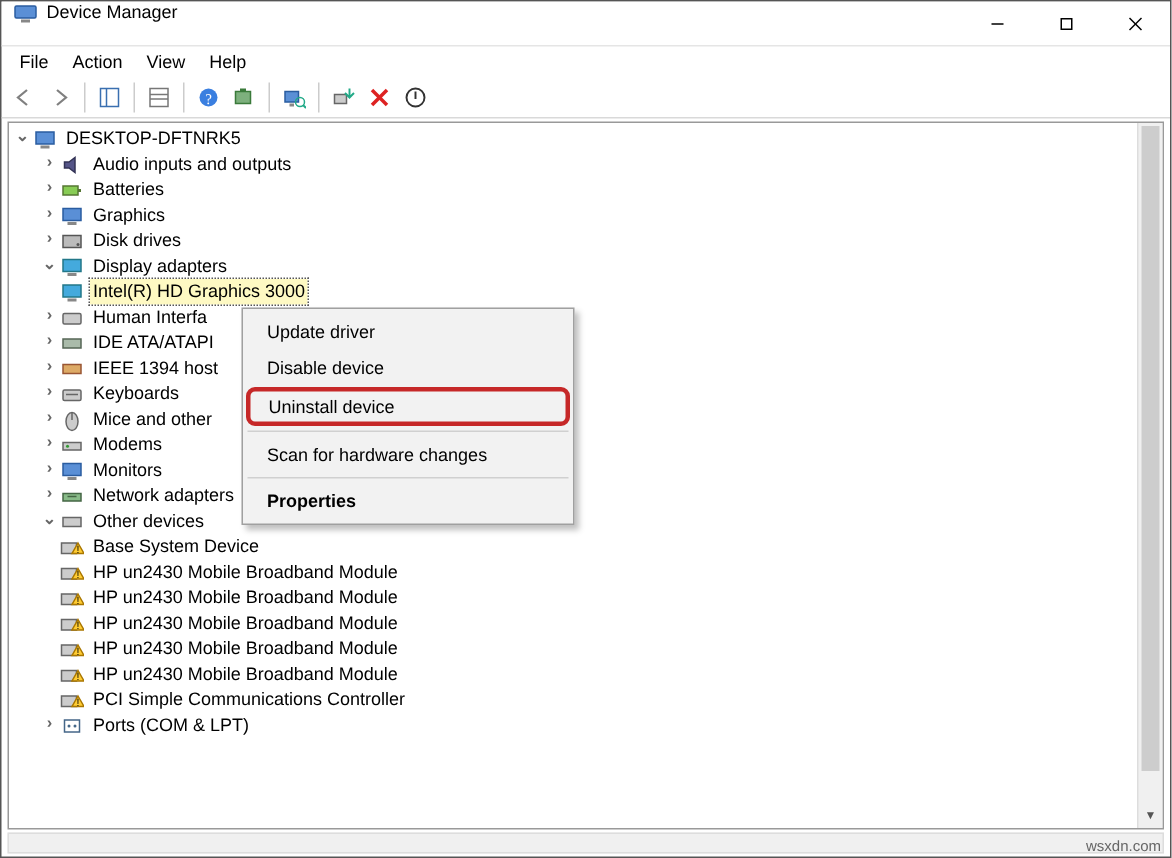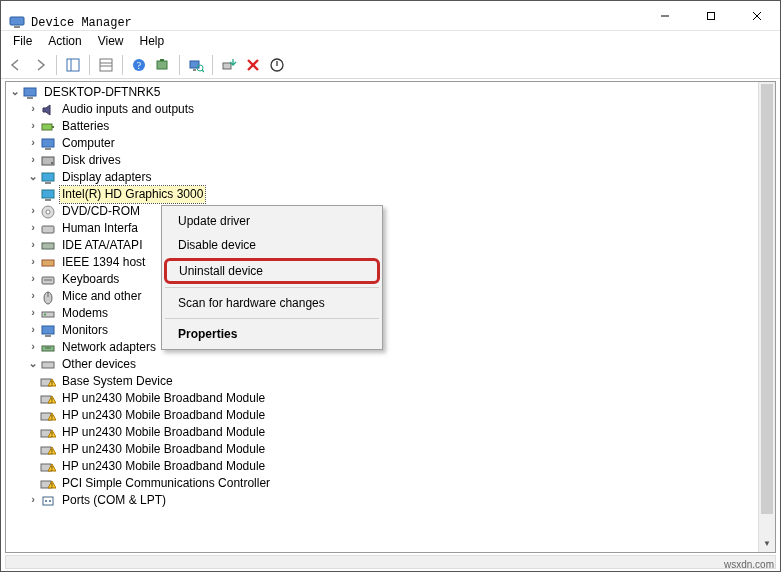--- a/index.html
+++ b/index.html
@@ -12,26 +12,25 @@
     width: 781px;
     height: 572px;
     overflow: hidden;
     position: relative;
     border: 1px solid #555;
   }
 
   
   .titlebar {
     display: flex;
-    align-items: flex-end;
+    align-items: flex-start;
     height: 30px;
     padding: 0 0 0 8px;
     background: #fff;
     border-bottom: 1px solid #e5e5e5;
-    font-family: Liberation Mono, monospace;
   }
   .titlebar .icon { width: 16px; height: 16px; margin-right: 6px; display:flex; align-items:center; justify-content:center; }
   .titlebar .title { flex: 1; font-size: 12px; }
   .winctrls { display: flex; height: 100%; }
   .winctrls .btn {
     width: 46px; height: 30px;
     display:flex; align-items:center; justify-content:center;
     font-family: "Segoe UI Symbol", sans-serif;
     font-size: 10px;
   }
@@ -290,21 +289,21 @@
           <span class="label">Batteries</span>
         </div>
       <div class="row">
           <span class="twisty collapsed"></span>
           <span class="ticon">
             <svg width="16" height="16">
               <rect x="2" y="3" width="12" height="8" fill="#5a8fd6" stroke="#2a5ca0"></rect>
               <rect x="5" y="12" width="6" height="2" fill="#888"></rect>
             </svg>
           </span>
-          <span class="label">Computer</span>
+          <span class="label">Graphics</span>
         </div>
       <div class="row">
           <span class="twisty collapsed"></span>
           <span class="ticon">
             <svg width="16" height="16">
               <rect x="2" y="4" width="12" height="8" fill="#bbb" stroke="#555"></rect>
               <circle cx="12" cy="10" r="1" fill="#555"></circle>
             </svg>
           </span>
           <span class="label">Disk drives</span>
@@ -324,30 +323,20 @@
             <span class="twisty none"></span>
             <span class="ticon">
               <svg width="16" height="16">
                 <rect x="2" y="3" width="12" height="8" fill="#4ad" stroke="#278"></rect>
                 <rect x="5" y="12" width="6" height="2" fill="#888"></rect>
               </svg>
             </span>
             <span class="label sel">Intel(R) HD Graphics 3000</span>
           </div>
       </div>
-      <div class="row">
-          <span class="twisty collapsed"></span>
-          <span class="ticon">
-            <svg width="16" height="16">
-              <circle cx="8" cy="8" r="6" fill="#ddd" stroke="#888"></circle>
-              <circle cx="8" cy="8" r="2" fill="#fff" stroke="#888"></circle>
-            </svg>
-          </span>
-          <span class="label">DVD/CD-ROM</span>
-        </div>
       <div class="row">
           <span class="twisty collapsed"></span>
           <span class="ticon">
             <svg width="16" height="16">
               <rect x="2" y="5" width="12" height="7" rx="1" fill="#ccc" stroke="#666"></rect>
             </svg>
           </span>
           <span class="label">Human Interfa</span>
         </div>
       <div class="row">

